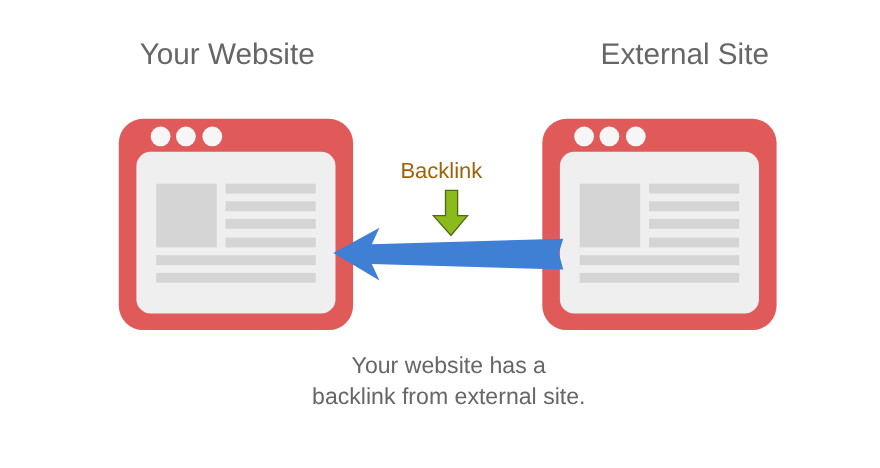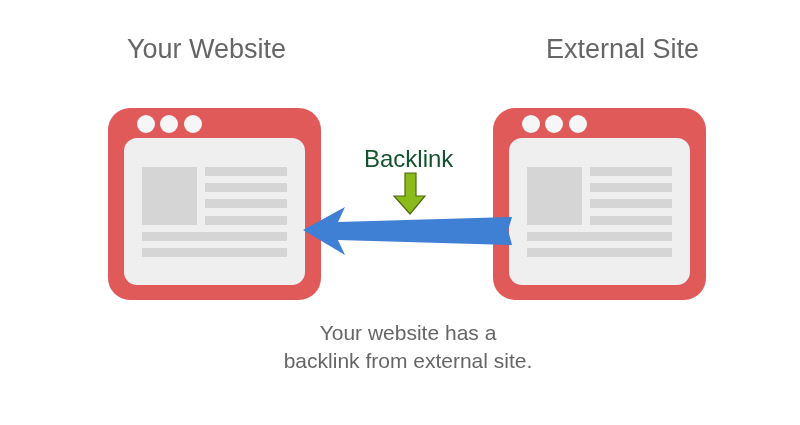--- a/index.html
+++ b/index.html
@@ -4,21 +4,21 @@
 <style>
   html,body{margin:0;padding:0;}
   body{width:800px;height:425px;background:#ffffff;position:relative;overflow:hidden;font-family:"Liberation Sans",sans-serif;}
   .title{position:absolute;top:34px;font-size:27px;color:#666666;white-space:nowrap;text-align:center;}
   .win{position:absolute;top:108px;width:213px;height:192px;background:#e05a5a;border-radius:22px;}
   .dot{position:absolute;top:7px;width:18px;height:18px;border-radius:50%;background:#f6f6f6;}
   .pane{position:absolute;left:16px;top:30px;width:181px;height:147px;background:#efefef;border-radius:13px;}
   .img{position:absolute;left:18px;top:29px;width:55px;height:58px;background:#d5d5d5;}
   .ln{position:absolute;height:9px;background:#d5d5d5;}
   .caption{position:absolute;left:0;width:816px;top:319px;text-align:center;font-size:21px;line-height:28px;color:#666666;}
-  .bl{position:absolute;left:364px;top:145px;font-size:24px;color:#14532d;text-align:center;}
+  .bl{position:absolute;left:364px;top:145px;font-size:20px;color:#a16207;text-align:center;}
   svg.ar{position:absolute;left:0;top:0;}
 </style>
 </head>
 <body>
 
 <div class="title" style="left:127px;">Your Website</div>
 <div class="title" style="left:546px;">External Site</div>
 
 <div class="win" style="left:108px;">
   <div class="dot" style="left:29px;"></div>

